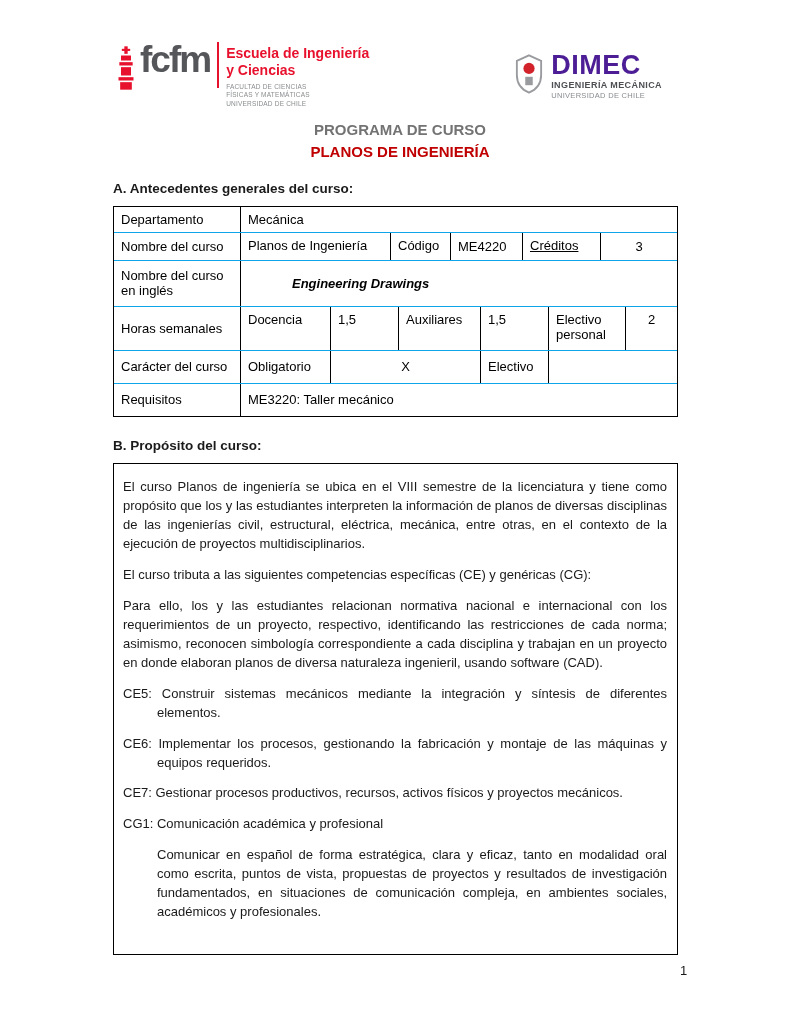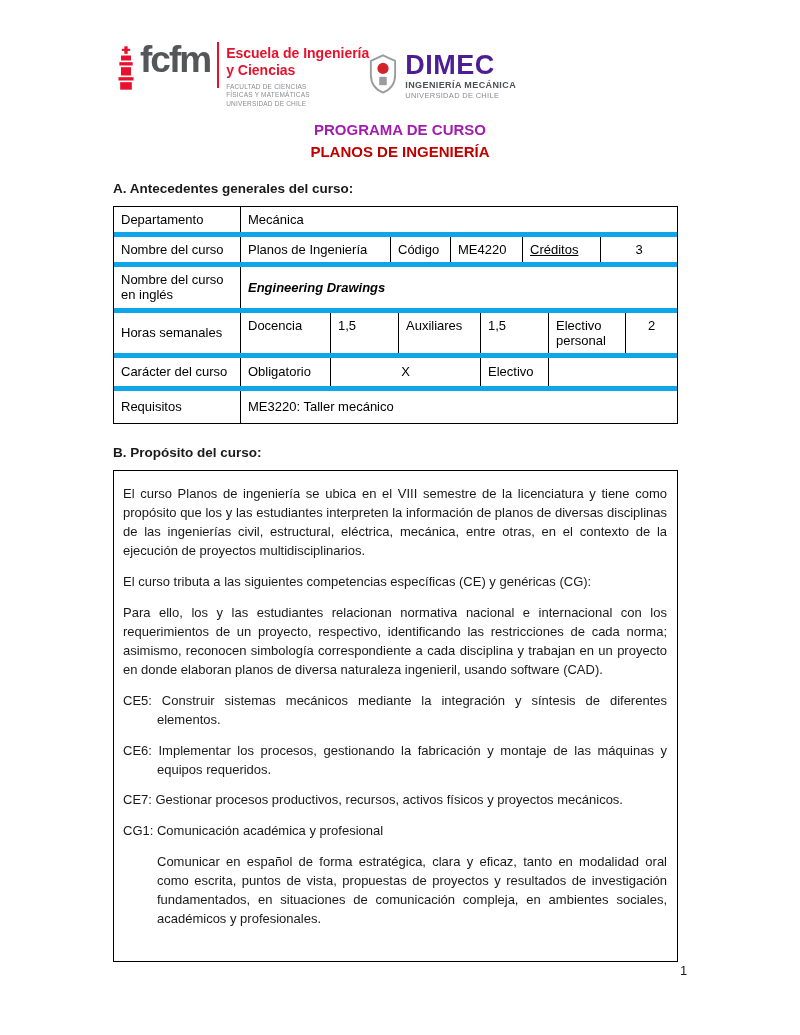--- a/index.html
+++ b/index.html
@@ -10,20 +10,21 @@
     height: 1035px;
     background: #ffffff;
     font-family: "Liberation Sans", sans-serif;
     color: #000;
     overflow: hidden;
   }
 
   
   .header-row {
     display: flex;
+    justify-content: space-between;
     align-items: flex-start;
     padding: 42px 138px 0 116px;
   }
   .logo-fcfm { display: flex; align-items: flex-start; }
   .fcfm-emblem { margin-right: 4px; margin-top: 2px; }
   .fcfm-word {
     font-size: 37px; font-weight: bold; color: #55565a;
     line-height: 0.95; letter-spacing: -2px; margin-right: 7px;
   }
   .fcfm-divider { width: 2px; height: 46px; background: #e8112d; margin-right: 7px; }
@@ -32,41 +33,41 @@
   .fcfm-faculty { color: #8a8c8e; font-size: 6.5px; line-height: 1.35; margin-top: 4px; letter-spacing: 0.2px; }
 
   .logo-dimec { display: flex; align-items: center; margin-top: 10px; }
   .dimec-emblem { margin-right: 8px; }
   .dimec-word { font-size: 27px; font-weight: bold; color: #4c1d95; line-height: 1; letter-spacing: 0.5px; }
   .dimec-line1 { font-size: 9px; font-weight: bold; color: #4d4f53; letter-spacing: 0.4px; margin-top: 1px; }
   .dimec-line2 { font-size: 7.5px; color: #8a8c8e; letter-spacing: 0.3px; margin-top: 1px; }
 
   
   .titles { text-align: center; margin-top: 12px; }
-  .doc-title { font-size: 15px; font-weight: bold; color: #a21caf; }
+  .doc-title { font-size: 15px; font-weight: bold; color: #737373; }
   .doc-subtitle { font-size: 15px; font-weight: bold; color: #c00000; margin-top: 5px; }
 
   
   .content { padding: 0 122px 0 113px; }
   .section-heading { font-size: 13.5px; font-weight: bold; margin: 21px 0 10px 0; color: #1a1a1a; }
 
   
   .tbl { border: 1px solid #000; font-size: 13px; width: 565px; }
-  .trow { display: flex; border-bottom: 5px solid #0ea5e9; align-items: stretch; }
+  .trow { display: flex; border-bottom: 1px solid #0ea5e9; align-items: stretch; }
   .trow:last-child { border-bottom: none; }
   .tcell { border-right: 1px solid #000; padding: 5px 7px; }
   .tcell:last-child { border-right: none; }
   .grow { flex: 1 1 auto; }
   .vc { display: flex; align-items: center; }
   .hc { justify-content: center; text-align: center; }
   .italic-bold { font-style: italic; font-weight: bold; }
 
   .r1 { min-height: 26px; }
   .r2 { min-height: 28px; }
-  .r3 { min-height: 46px; }
+  .r3 { min-height: 46px; gap: 44px; }
   .r4 { min-height: 44px; }
   .r5 { min-height: 33px; }
   .r6 { min-height: 32px; }
 
   .w127 { width: 127px; flex: 0 0 127px; }
   .w150 { width: 150px; flex: 0 0 150px; }
   .w60  { width: 60px;  flex: 0 0 60px; }
   .w72  { width: 72px;  flex: 0 0 72px; }
   .w78  { width: 78px;  flex: 0 0 78px; text-decoration: underline; }
   .w90  { width: 90px;  flex: 0 0 90px; }

